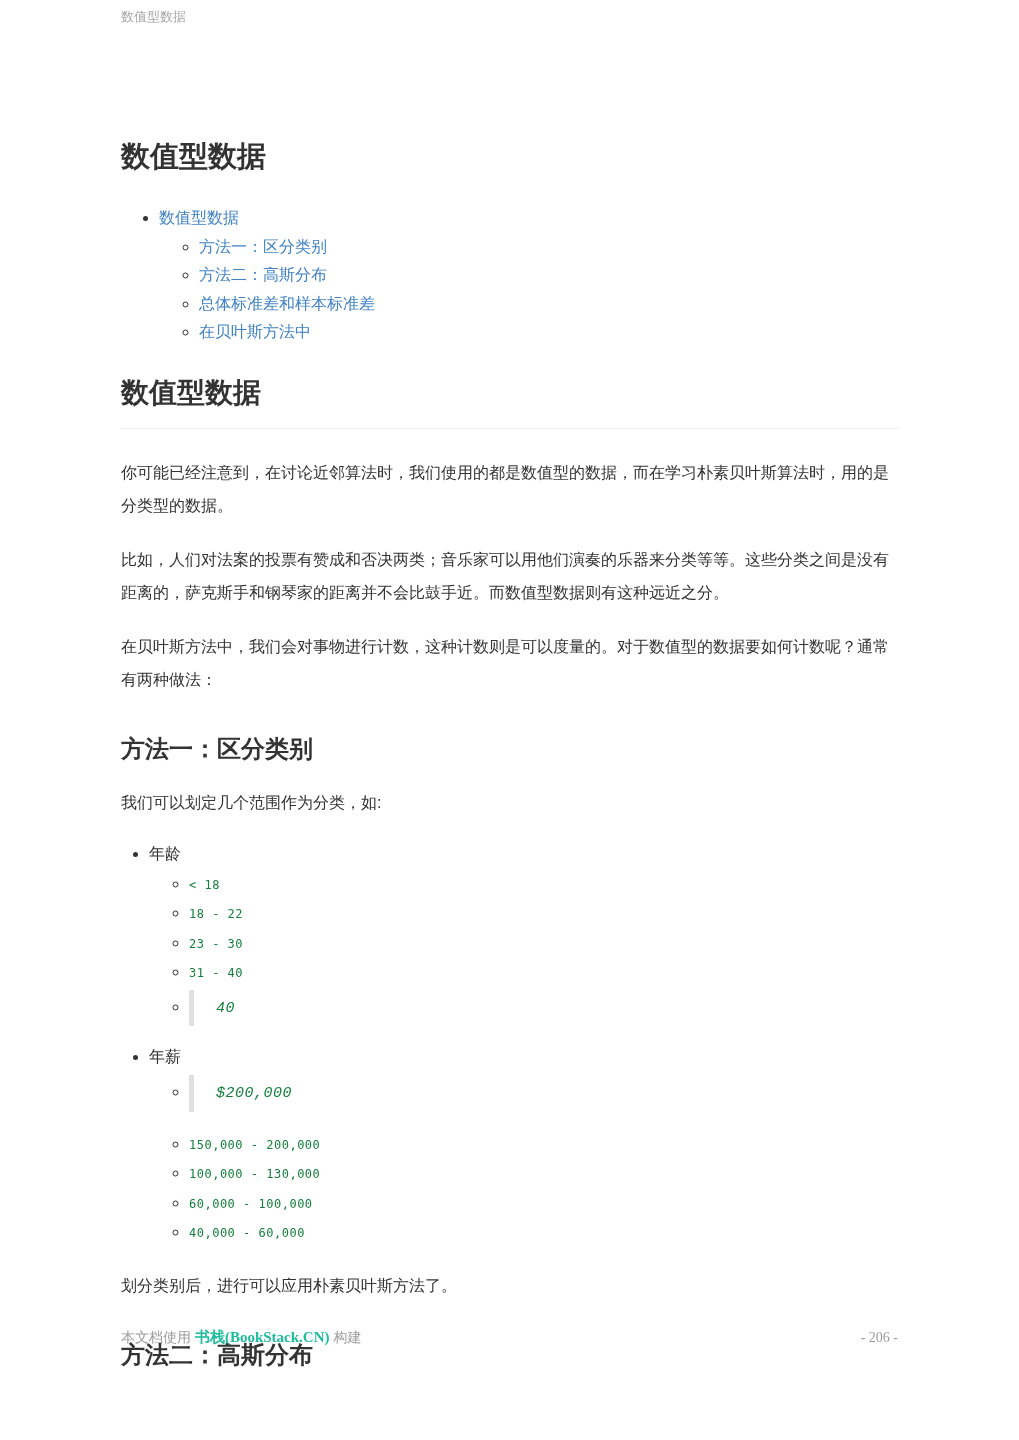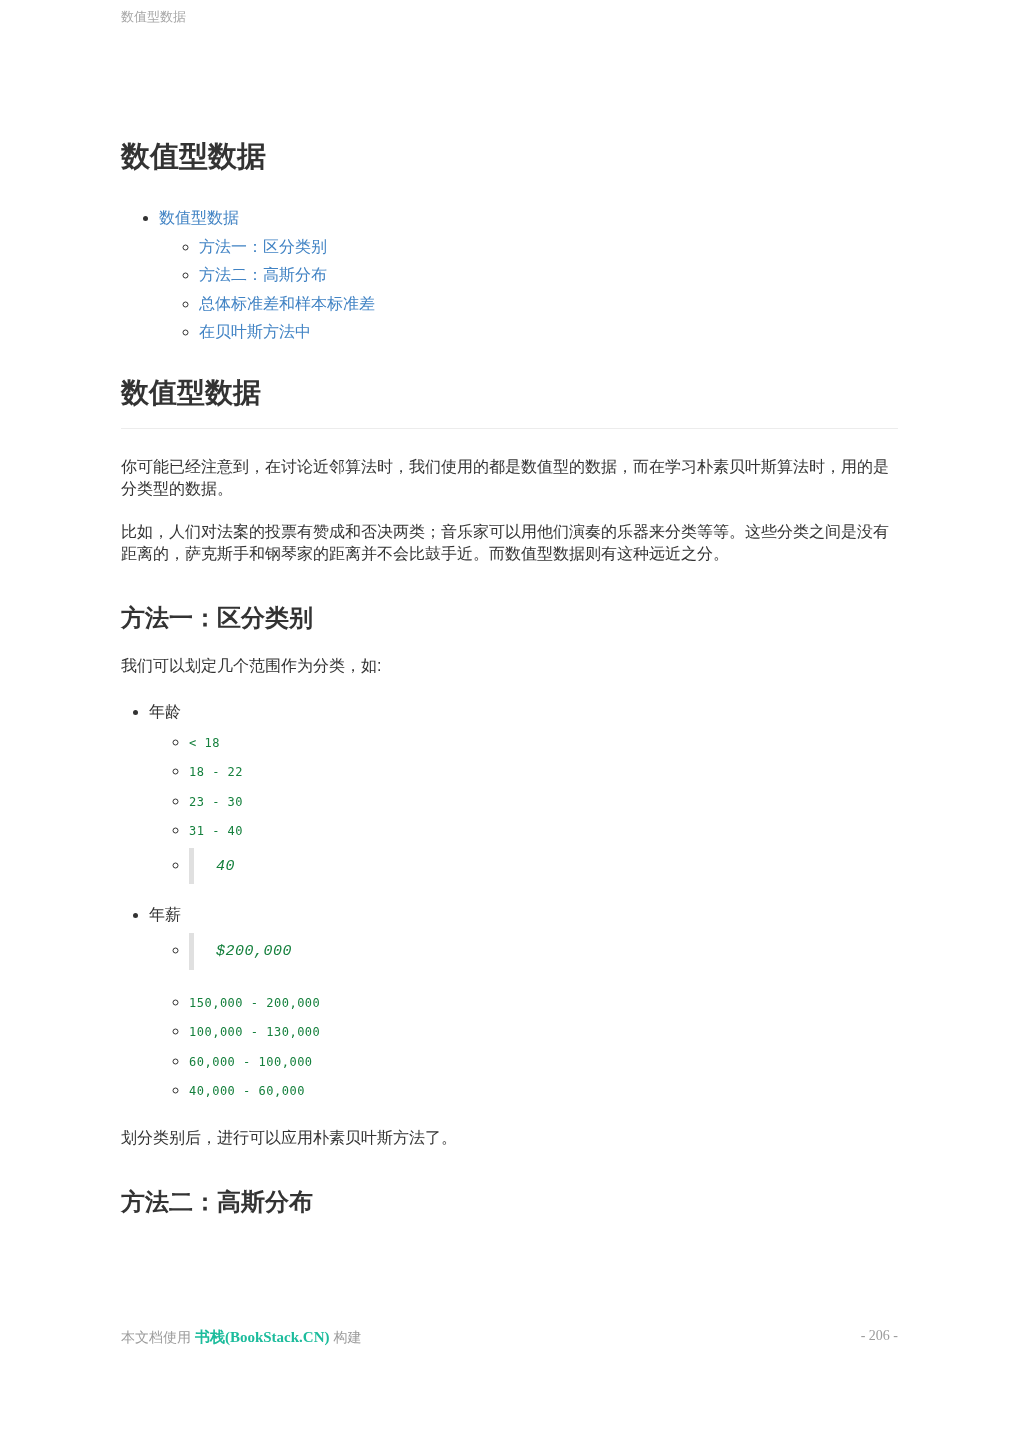--- a/index.html
+++ b/index.html
@@ -46,21 +46,21 @@
     margin-top: 27px;
     font-size: 28px;
     font-weight: 700;
     color: #333;
     padding-bottom: 16px;
     border-bottom: 1px solid #ececec;
   }
 
   p.body-text {
     font-size: 16px;
-    line-height: 22px;
+    line-height: 33px;
     color: #333;
     margin-top: 21px;
   }
   p.first-after-h1 { margin-top: 27px; }
 
   h2.sub-heading {
     margin-top: 37px;
     font-size: 24px;
     font-weight: 700;
     color: #333;
@@ -98,21 +98,21 @@
     letter-spacing: 0.5px;
   }
 
   .running-footer {
     position: absolute;
     top: 1328px;
     left: 121px;
     right: 121px;
     display: flex;
     justify-content: space-between;
-    align-items: flex-start;
+    align-items: center;
   }
   .footer-left { font-size: 14px; color: #9b9b9b; }
   .footer-brand {
     font-family: "Liberation Serif", "DejaVu Serif", serif;
     font-weight: 700;
     font-size: 15px;
     color: #1cbc9c;
     text-decoration: none;
     cursor: pointer;
   }
@@ -142,20 +142,21 @@
           <li><a class="toc-link">总体标准差和样本标准差</a></li>
           <li><a class="toc-link">在贝叶斯方法中</a></li>
         </ul>
       </li>
     </ul>
 
     <h1 class="section-heading">数值型数据</h1>
 
     <p class="body-text first-after-h1">你可能已经注意到，在讨论近邻算法时，我们使用的都是数值型的数据，而在学习朴素贝叶斯算法时，用的是分类型的数据。</p>
     <p class="body-text">比如，人们对法案的投票有赞成和否决两类；音乐家可以用他们演奏的乐器来分类等等。这些分类之间是没有距离的，萨克斯手和钢琴家的距离并不会比鼓手近。而数值型数据则有这种远近之分。</p>
+    <p class="body-text">在贝叶斯方法中，我们会对事物进行计数，这种计数则是可以度量的。对于数值型的数据要如何计数呢？通常有两种做法：</p>
 
     <h2 class="sub-heading">方法一：区分类别</h2>
 
     <p class="body-text">我们可以划定几个范围作为分类，如:</p>
 
     <ul class="cat-list">
       <li>
         <span>年龄</span>
         <ul>
           <li><span class="mono">&lt; 18</span></li>

